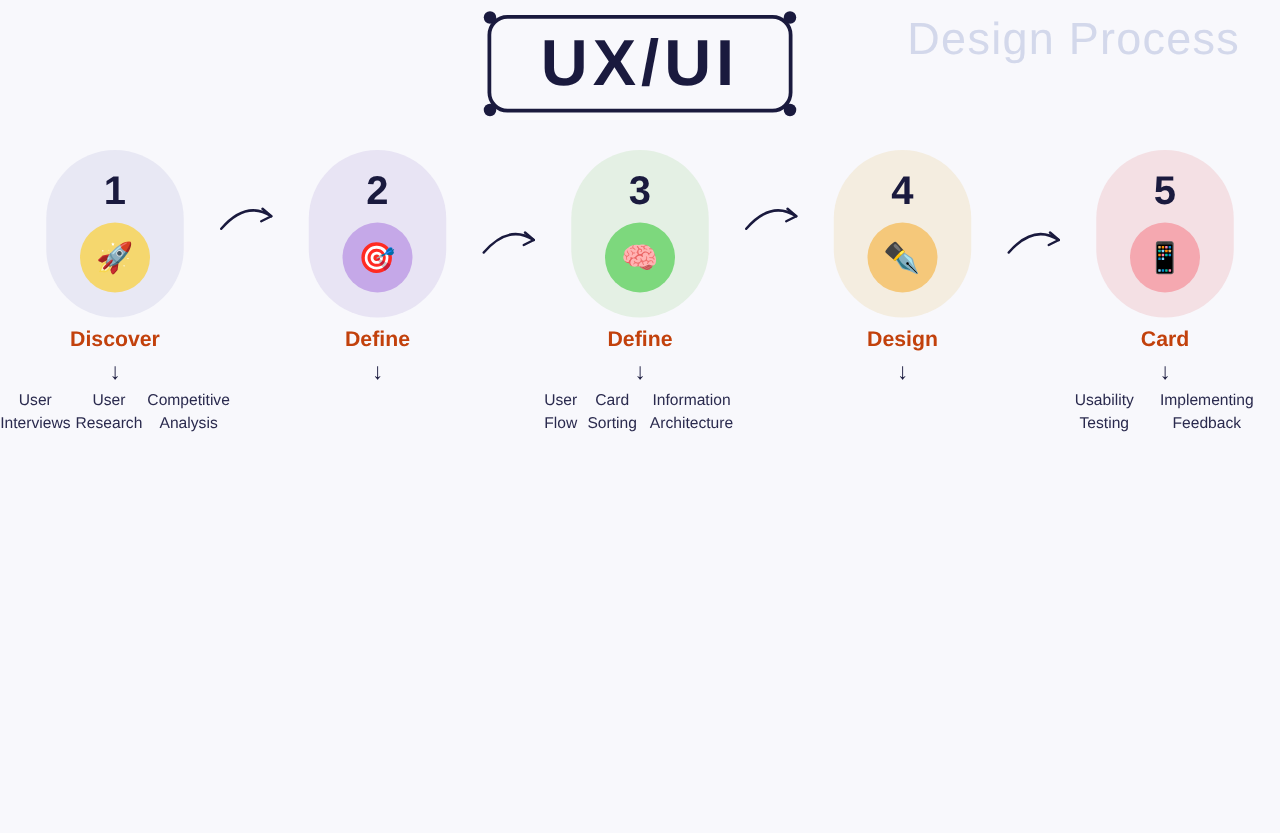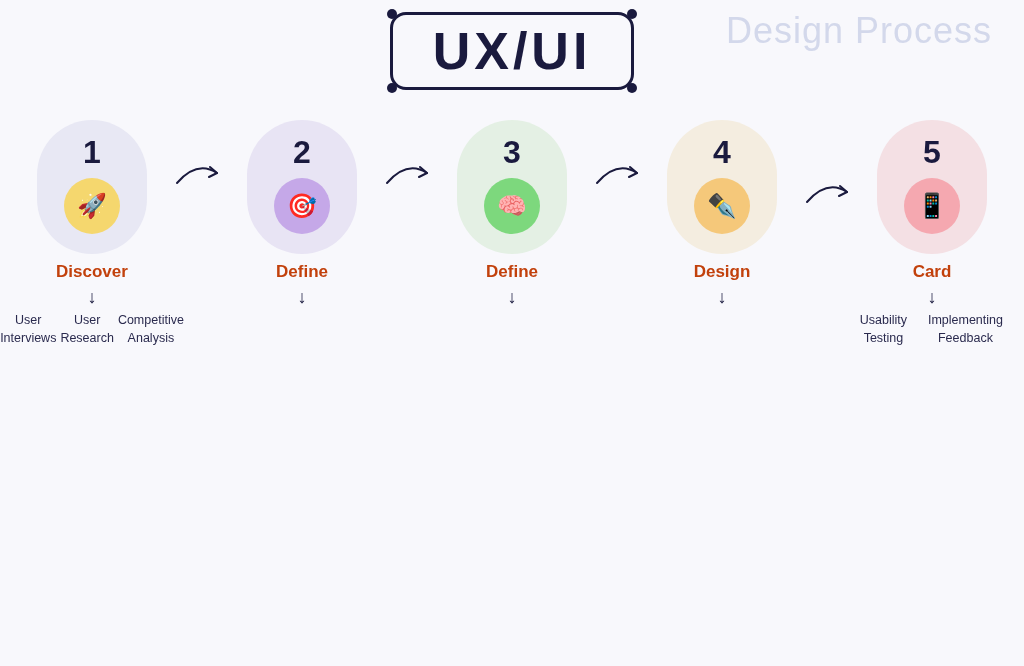--- a/index.html
+++ b/index.html
@@ -230,20 +230,25 @@
           <path d="M38 12 L45 18 L37 22" stroke="#1a1a3e" stroke-width="2" fill="none" stroke-linecap="round" stroke-linejoin="round"></path>
         </svg>
       </div>
       <div class="step-column">
         <div class="step-pill s3">
           <div class="step-number">3</div>
           <div class="step-icon-circle ic3" style="font-size: 24px;">🧠</div>
         </div>
         <div class="step-label">Define</div>
         <div class="down-arrow">↓</div>
+        <div class="sub-items">
+          <div class="sub-item">User Flow</div>
+          <div class="sub-item">Card Sorting</div>
+          <div class="sub-item">Information Architecture</div>
+        </div>
       </div>
     </div>
     <div class="step-wrapper">
       <div class="arrow-connector">
         <svg class="arrow-svg" viewBox="0 0 50 40" fill="none" xmlns="http://www.w3.org/2000/svg">
           <path d="M5 28 Q25 5 45 18" stroke="#1a1a3e" stroke-width="2" fill="none" stroke-linecap="round"></path>
           <path d="M38 12 L45 18 L37 22" stroke="#1a1a3e" stroke-width="2" fill="none" stroke-linecap="round" stroke-linejoin="round"></path>
         </svg>
       </div>
       <div class="step-column">

